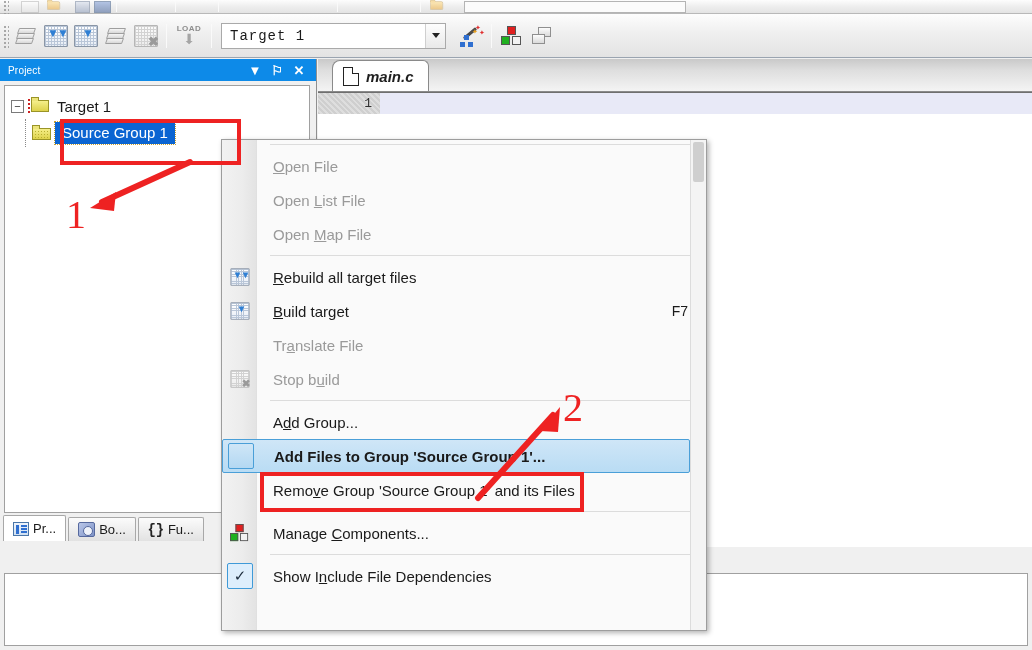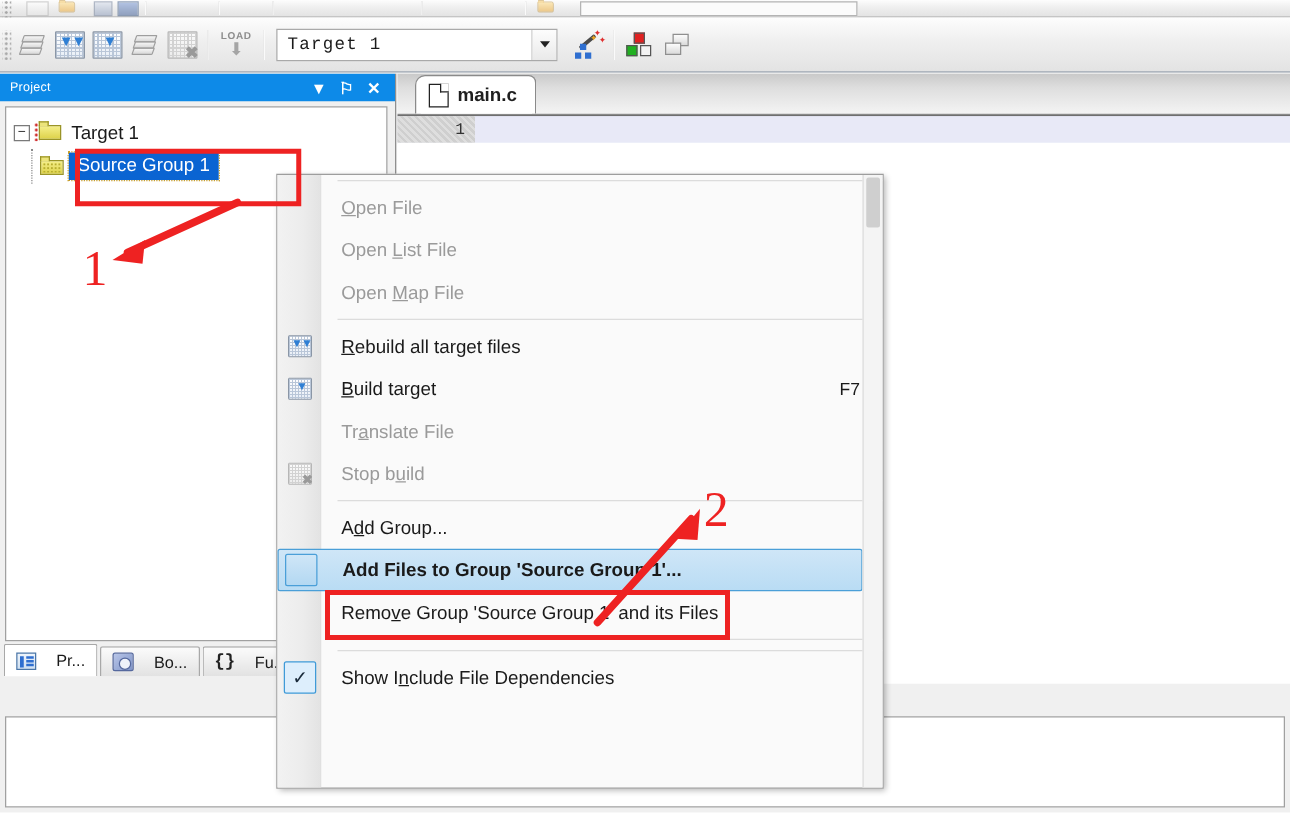--- a/index.html
+++ b/index.html
@@ -167,21 +167,21 @@
     background: linear-gradient(#f5ef8a,#ddd24a); border: 1px solid #9a9427; }
   .target-ic .tab { position: absolute; left: 4px; top: 0; width: 8px; height: 4px;
     background: #ecE47a; border: 1px solid #9a9427; border-bottom: none; }
 
   
   #panel-tabs {
     position: absolute; left: 3px; bottom: 2px; height: 26px;
     display: flex; align-items: flex-end;
   }
   .ptab {
-    height: 24px; display: flex; align-items: center; gap: 16px;
+    height: 24px; display: flex; align-items: center; gap: 4px;
     padding: 0 9px; font-size: 13px; color: #1a1a1a;
     background: linear-gradient(#fbfbfb,#e2e2e2);
     border: 1px solid #a8a8a8; border-bottom: none;
     border-radius: 2px 2px 0 0; margin-right: 2px;
   }
   .ptab.active { background: #ffffff; height: 26px; }
   .tabic { width: 16px; height: 14px; position: relative; flex: 0 0 auto; }
   .tabic.proj { background: linear-gradient(#eef4fb,#cfe0f2); border: 1px solid #4a76a8; }
   .tabic.proj:after { content:''; position:absolute; left:2px; top:2px; width:3px; height:9px;
     background:#2f6fd0; }
@@ -218,20 +218,21 @@
     height: 33px; background: linear-gradient(#c9c9c9 0%, #dedede 35%, #f4f4f4 100%);
     border-bottom: 1px solid #8a8a8a; display: flex; align-items: flex-end;
     padding-left: 14px;
   }
   #editor-tab {
     height: 31px; display: flex; align-items: center; gap: 7px;
     padding: 0 14px 0 10px; background: #ffffff;
     border: 1px solid #8a8a8a; border-bottom: none;
     border-radius: 8px 6px 0 0; position: relative;
     transform: skewX(0deg);
+    font-style: italic;
   }
   #editor-tab .fname { font-size: 15px; font-weight: bold; color: #1f1f1f; }
   .doc-ic { width: 16px; height: 19px; border: 1.5px solid #222; background: #fff;
     position: relative; flex: 0 0 auto; }
   .doc-ic:after { content:''; position:absolute; right:-1px; top:-1px; width:6px; height:6px;
     background: #fff; border-left: 1.5px solid #222; border-bottom: 1.5px solid #222;
     transform: rotate(0deg); }
   #editor-gutter-row {
     display: flex; height: 22px; background: #e8e9f7;
     border-top: 1px solid #6f6f6f;
@@ -571,20 +572,30 @@
         </span>
       <span class="mi-label">Add Files to Group 'Source Group 1'...</span>
     </div>
 
     <div class="menu-item">
       <span class="mi-label">Remo<u>v</u>e Group 'Source Group 1' and its Files</span>
     </div>
 
     <div class="menu-sep"></div>
 
+    <div class="menu-item">
+      <span class="mi-icon">
+        <span class="ic-comp" style="transform:scale(.9)">
+            <b class="r"></b>
+            <b class="g"></b>
+            <b class="w"></b>
+          </span>
+      </span>
+      <span class="mi-label">Manage <u>C</u>omponents...</span>
+    </div>
 
     <div class="menu-sep"></div>
 
     <div class="menu-item">
       <span class="mi-icon">
           <span class="chk-box">✓</span>
         </span>
       <span class="mi-label">Show I<u>n</u>clude File Dependencies</span>
     </div>
 

